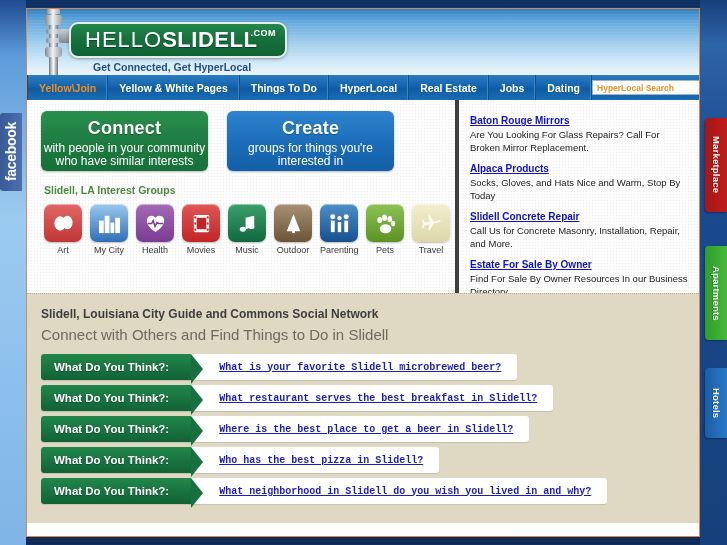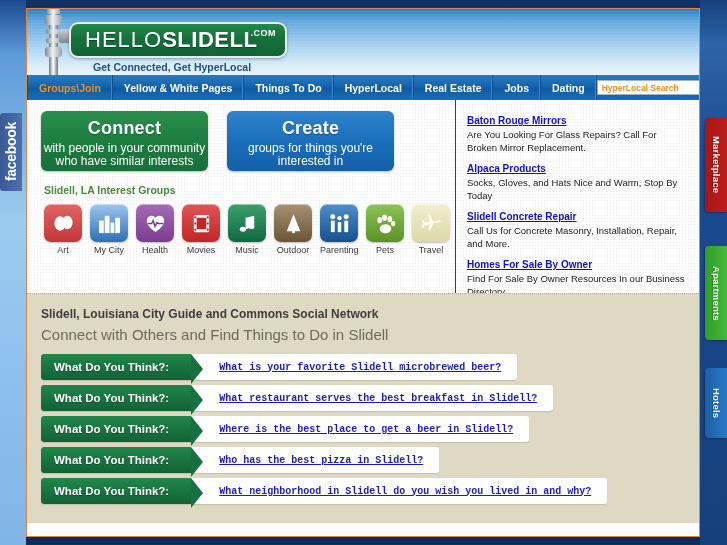--- a/index.html
+++ b/index.html
@@ -192,21 +192,21 @@
     display:flex; align-items:center; justify-content:center;
     box-shadow: inset 0 1px 0 rgba(255,255,255,.45), 0 1px 2px rgba(0,0,0,.25);
     position: relative; overflow:hidden;
   }
   .group-ico svg { width: 23px; height: 23px; fill:#fff; }
   .group-label { font-size: 9px; color:#3b3b3b; margin-top: 3px; }
 
   .upper-right {
     position: relative;
     flex: 1;
-    border-left: 1px solid #404040;
+    border-left: 4px solid #404040;
     padding: 10px 10px 0 11px;
   }
   .ad { margin-bottom: 4px; }
   .ad a {
     color:#1111cc; font-size: 10px; font-weight: bold;
     text-decoration: underline; display:inline-block; cursor:pointer;
   }
   .ad p { color:#222; font-size: 9.5px; line-height: 12.5px; margin-top: 1px; }
   .ad-foot { display:flex; align-items:center; justify-content:space-between; margin-top: 3px; }
   .arrows { display:flex; gap: 3px; }
@@ -318,21 +318,21 @@
       </div>
 
       <div class="logo-sign">
         <div class="logo-text"><span>HELLO</span><b>SLIDELL</b></div>
         <div class="logo-com">.COM</div>
       </div>
       <div class="tagline">Get Connected, Get HyperLocal</div>
     </div>
 
     <div class="navbar">
-      <div class="nav-item first">Groups\Join</div>
+      <div class="nav-item first">Yellow\Join</div>
       <div class="nav-item">Yellow &amp; White Pages</div>
       <div class="nav-item">Things To Do</div>
       <div class="nav-item">HyperLocal</div>
       <div class="nav-item">Real Estate</div>
       <div class="nav-item">Jobs</div>
       <div class="nav-item">Dating</div>
       <div class="nav-spacer"></div>
       <div class="search-wrap">
         <div class="search-box">
           <input type="text" placeholder="HyperLocal Search" style="">
@@ -465,21 +465,21 @@
         </div>
         <div class="ad">
           <a>Alpaca Products</a>
           <p>Socks, Gloves, and Hats Nice and Warm, Stop By Today</p>
         </div>
         <div class="ad">
           <a>Slidell Concrete Repair</a>
           <p>Call Us for Concrete Masonry, Installation, Repair, and More.</p>
         </div>
         <div class="ad">
-          <a>Homes For Sale By Owner</a>
+          <a>Estate For Sale By Owner</a>
           <p>Find For Sale By Owner Resources In our Business Directory</p>
         </div>
         <div class="ad-foot">
           <div class="arrows">
             <div class="arrow prev">◀</div>
             <div class="arrow next">▶</div>
           </div>
           <div class="adchoices">
             <span>AdChoices</span>
             <span class="tri">▷</span>

